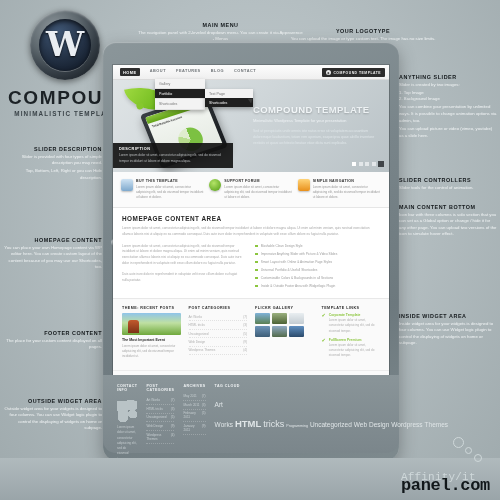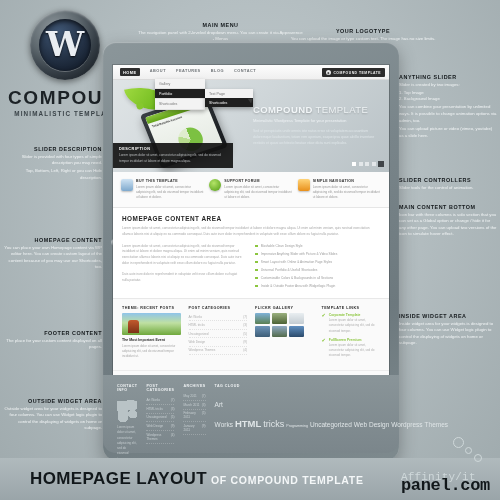--- a/index.html
+++ b/index.html
@@ -74,21 +74,21 @@
     box-shadow:0 5px 10px rgba(0,0,0,.4);padding:4px;box-sizing:border-box;}
   .phone-scr{width:100%;height:100%;border-radius:2px;background:linear-gradient(#f4f7f3,#e5eae2);
     position:relative;overflow:hidden;}
   .ph-bar{height:7px;background:linear-gradient(#8cc63f,#63a416);}
   .ph-t{font-size:3px;color:#333;padding:2px 3px 0;font-weight:700;}
   .pie{position:absolute;left:22px;bottom:3px;width:24px;height:24px;border-radius:50%;
     background:conic-gradient(#7cc142 0 62%, #b8dd8e 62% 84%, #dfeccd 84% 100%);}
   .slide-head{position:absolute;left:140px;top:24px;width:126px;}
   .slide-h1{font-size:9.5px;color:#f2f6f8;letter-spacing:.4px;text-shadow:0 1px 2px rgba(0,0,0,.25);}
   .slide-h1 b{font-weight:700;}
-  .slide-h1 i{font-style:normal;font-weight:400;opacity:.9;}
+  .slide-h1 i{font-style:normal;font-weight:700;opacity:.9;}
   .slide-sub{font-size:3.9px;color:#eef2f4;margin-top:2.5px;}
   .slide-p{font-size:3.5px;color:#dfe6e9;line-height:1.85;margin-top:5px;}
   .desc-box{position:absolute;left:0;bottom:4px;width:120px;background:rgba(20,20,20,.92);
     padding:4px 6px;box-sizing:border-box;}
   .desc-t{font-size:3.8px;font-weight:700;color:#fff;letter-spacing:.5px;}
   .desc-p{font-size:3.2px;color:#b9bcbe;line-height:1.7;margin-top:2px;}
   .dots{position:absolute;right:5px;bottom:5px;display:flex;gap:2.5px;align-items:center;}
   .dots i{width:4px;height:4px;background:#eceff1;display:block;opacity:.8;}
   .dots i.on{background:#fff;opacity:1;}
   .dots .sq{width:6px;height:6px;background:#404549;}
@@ -490,23 +490,20 @@
     </div>
     <div class="ow">
       <div class="ow-h">TAG CLOUD</div>
       <div class="cloud">
         <span style="font-size:6.5px">Art Works</span><span style="font-size:9.5px;font-weight:700">HTML</span><span style="font-size:9px">tricks</span><span style="font-size:3.6px">Programming</span><span style="font-size:6.5px">Uncategorized</span><span style="font-size:6.5px">Web</span><span style="font-size:6.5px">Design</span><span style="font-size:6.5px">Wordpress</span><span style="font-size:6.5px">Themes</span>
       </div>
     </div>
   </div>
 
   <div class="bottom">
-    <div class="bt">
-      <b>HOMEPAGE LAYOUT</b><i>OF COMPOUND TEMPLATE</i>
-    </div>
     <div class="bub">
       <i style="width:9px;height:9px;right:22px;bottom:16px;"></i>
       <i style="width:5px;height:5px;right:14px;bottom:10px;"></i>
       <i style="width:6px;height:6px;right:4px;bottom:2px;"></i>
     </div>
     <div class="gfx">
       <div class="aff">Affinity/it</div>
       <div class="dom">panel.com</div>
     </div>
   </div>

